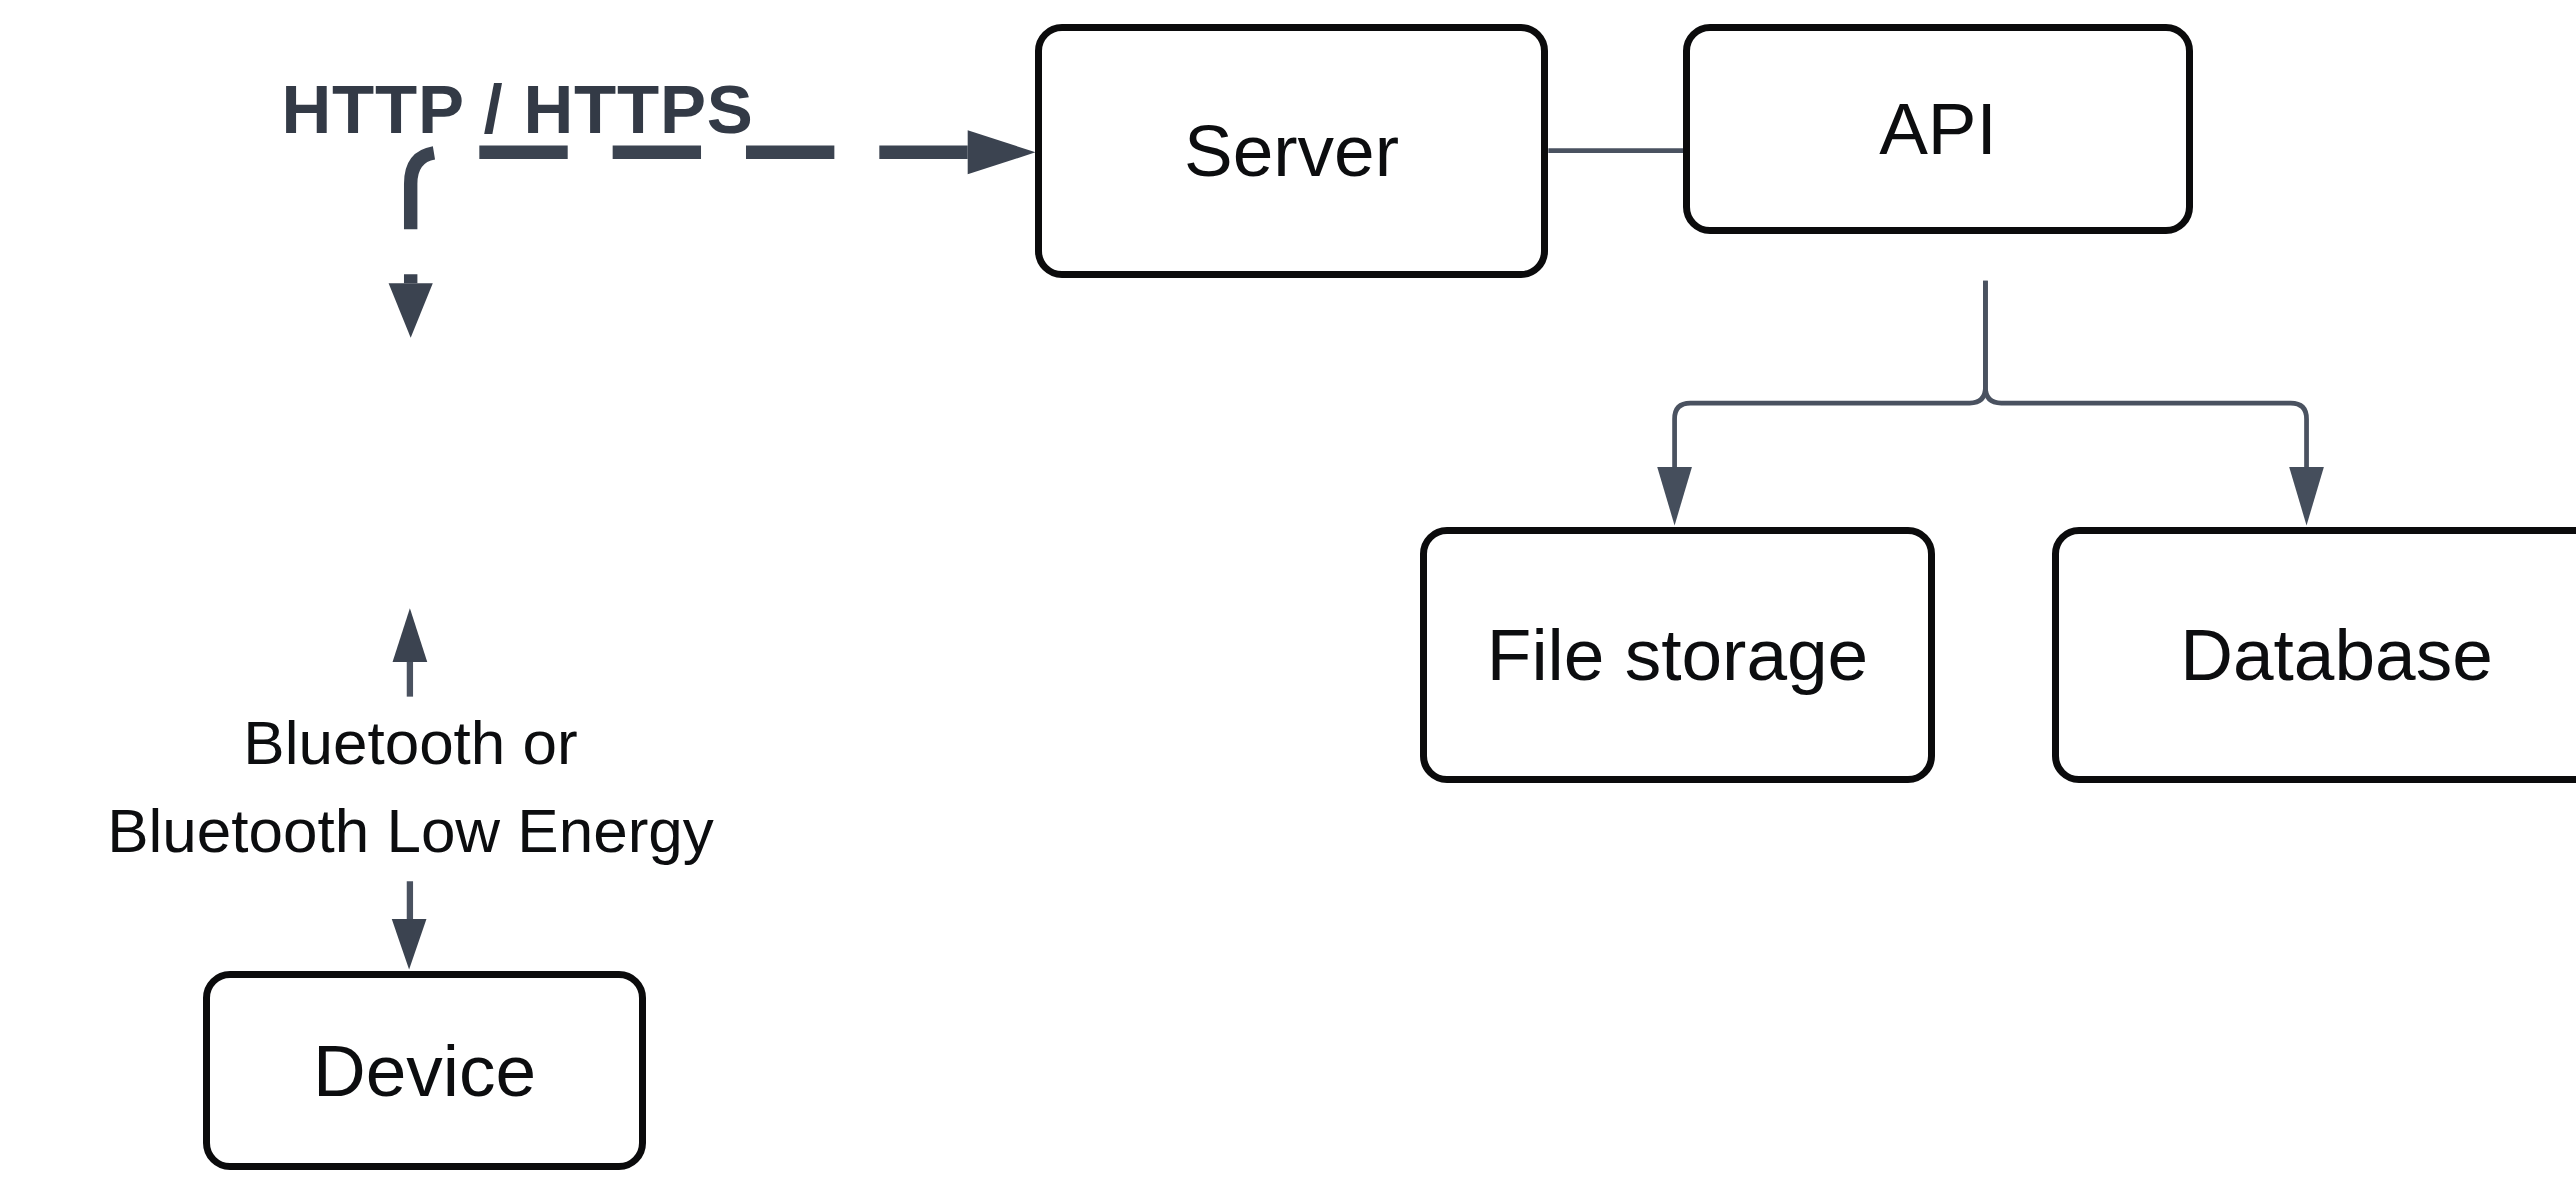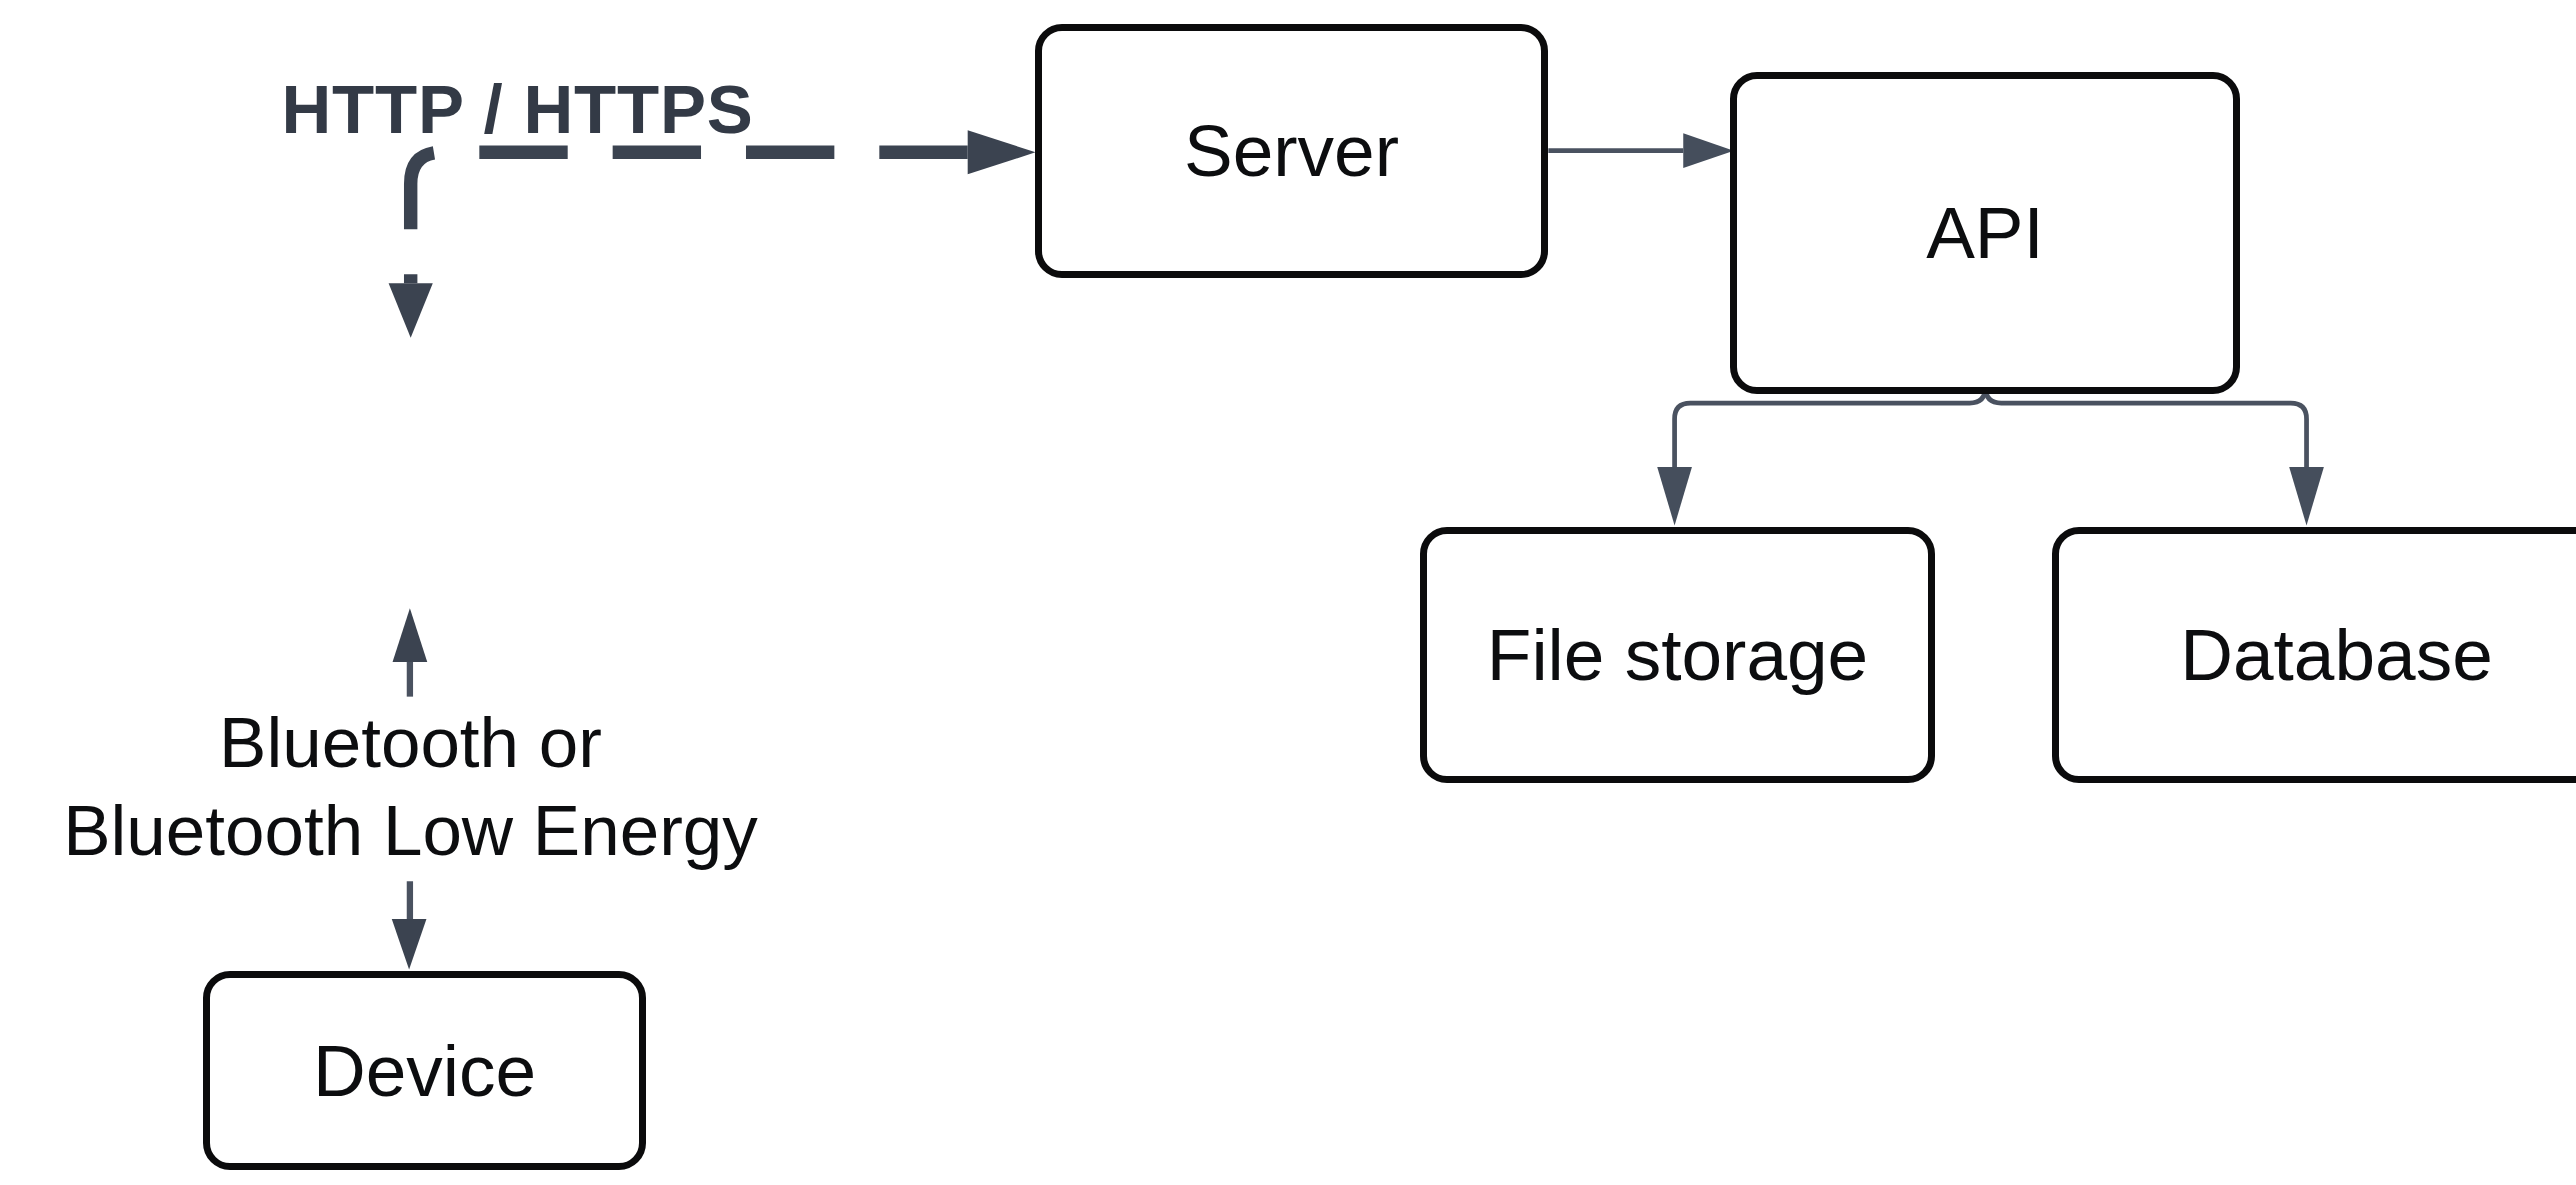--- a/index.html
+++ b/index.html
@@ -30,35 +30,35 @@
     display:flex;align-items:center;justify-content:center;
     text-align:right;
     color:var(--node_text);
     font-size:73px;line-height:88px;
     z-index:2;
   }
   .node .label{display:block;}
   .node-mobile{left:28px;top:339px;width:764px;height:267px;}
   .node-mobile .label{width:616px;}
   .node-server{left:1035px;top:24px;width:513px;height:254px;}
-  .node-api{left:1730px;top:24px;width:510px;height:322px;margin-top:48px;}
+  .node-api{left:1683px;top:24px;width:510px;height:210px;}
   .node-file{left:1420px;top:527px;width:515px;height:256px;}
   .node-db{left:2052px;top:527px;width:569px;height:256px;}
   .node-device{left:191px;top:971px;width:443px;height:199px;margin-left:12px;}
   .http-label{
     position:absolute;left:202px;top:76px;width:631px;height:68px;
     line-height:68px;text-align:center;
     font-size:69px;font-weight:bold;
     color:var(--http_label_text);
     letter-spacing:0.8px;
     z-index:3;
   }
   .bluetooth-label{
     position:absolute;left:0px;top:699px;width:821px;
-    text-align:center;font-size:71px;line-height:88px;
+    text-align:center;font-size:62px;line-height:88px;
     color:var(--node_text);
     z-index:3;
   }
 </style>
 </head>
 <body>
 
 <div class="stage">
 
   <svg class="edges" width="2576" height="1185" viewBox="0 0 3264 1502" fill="none">

